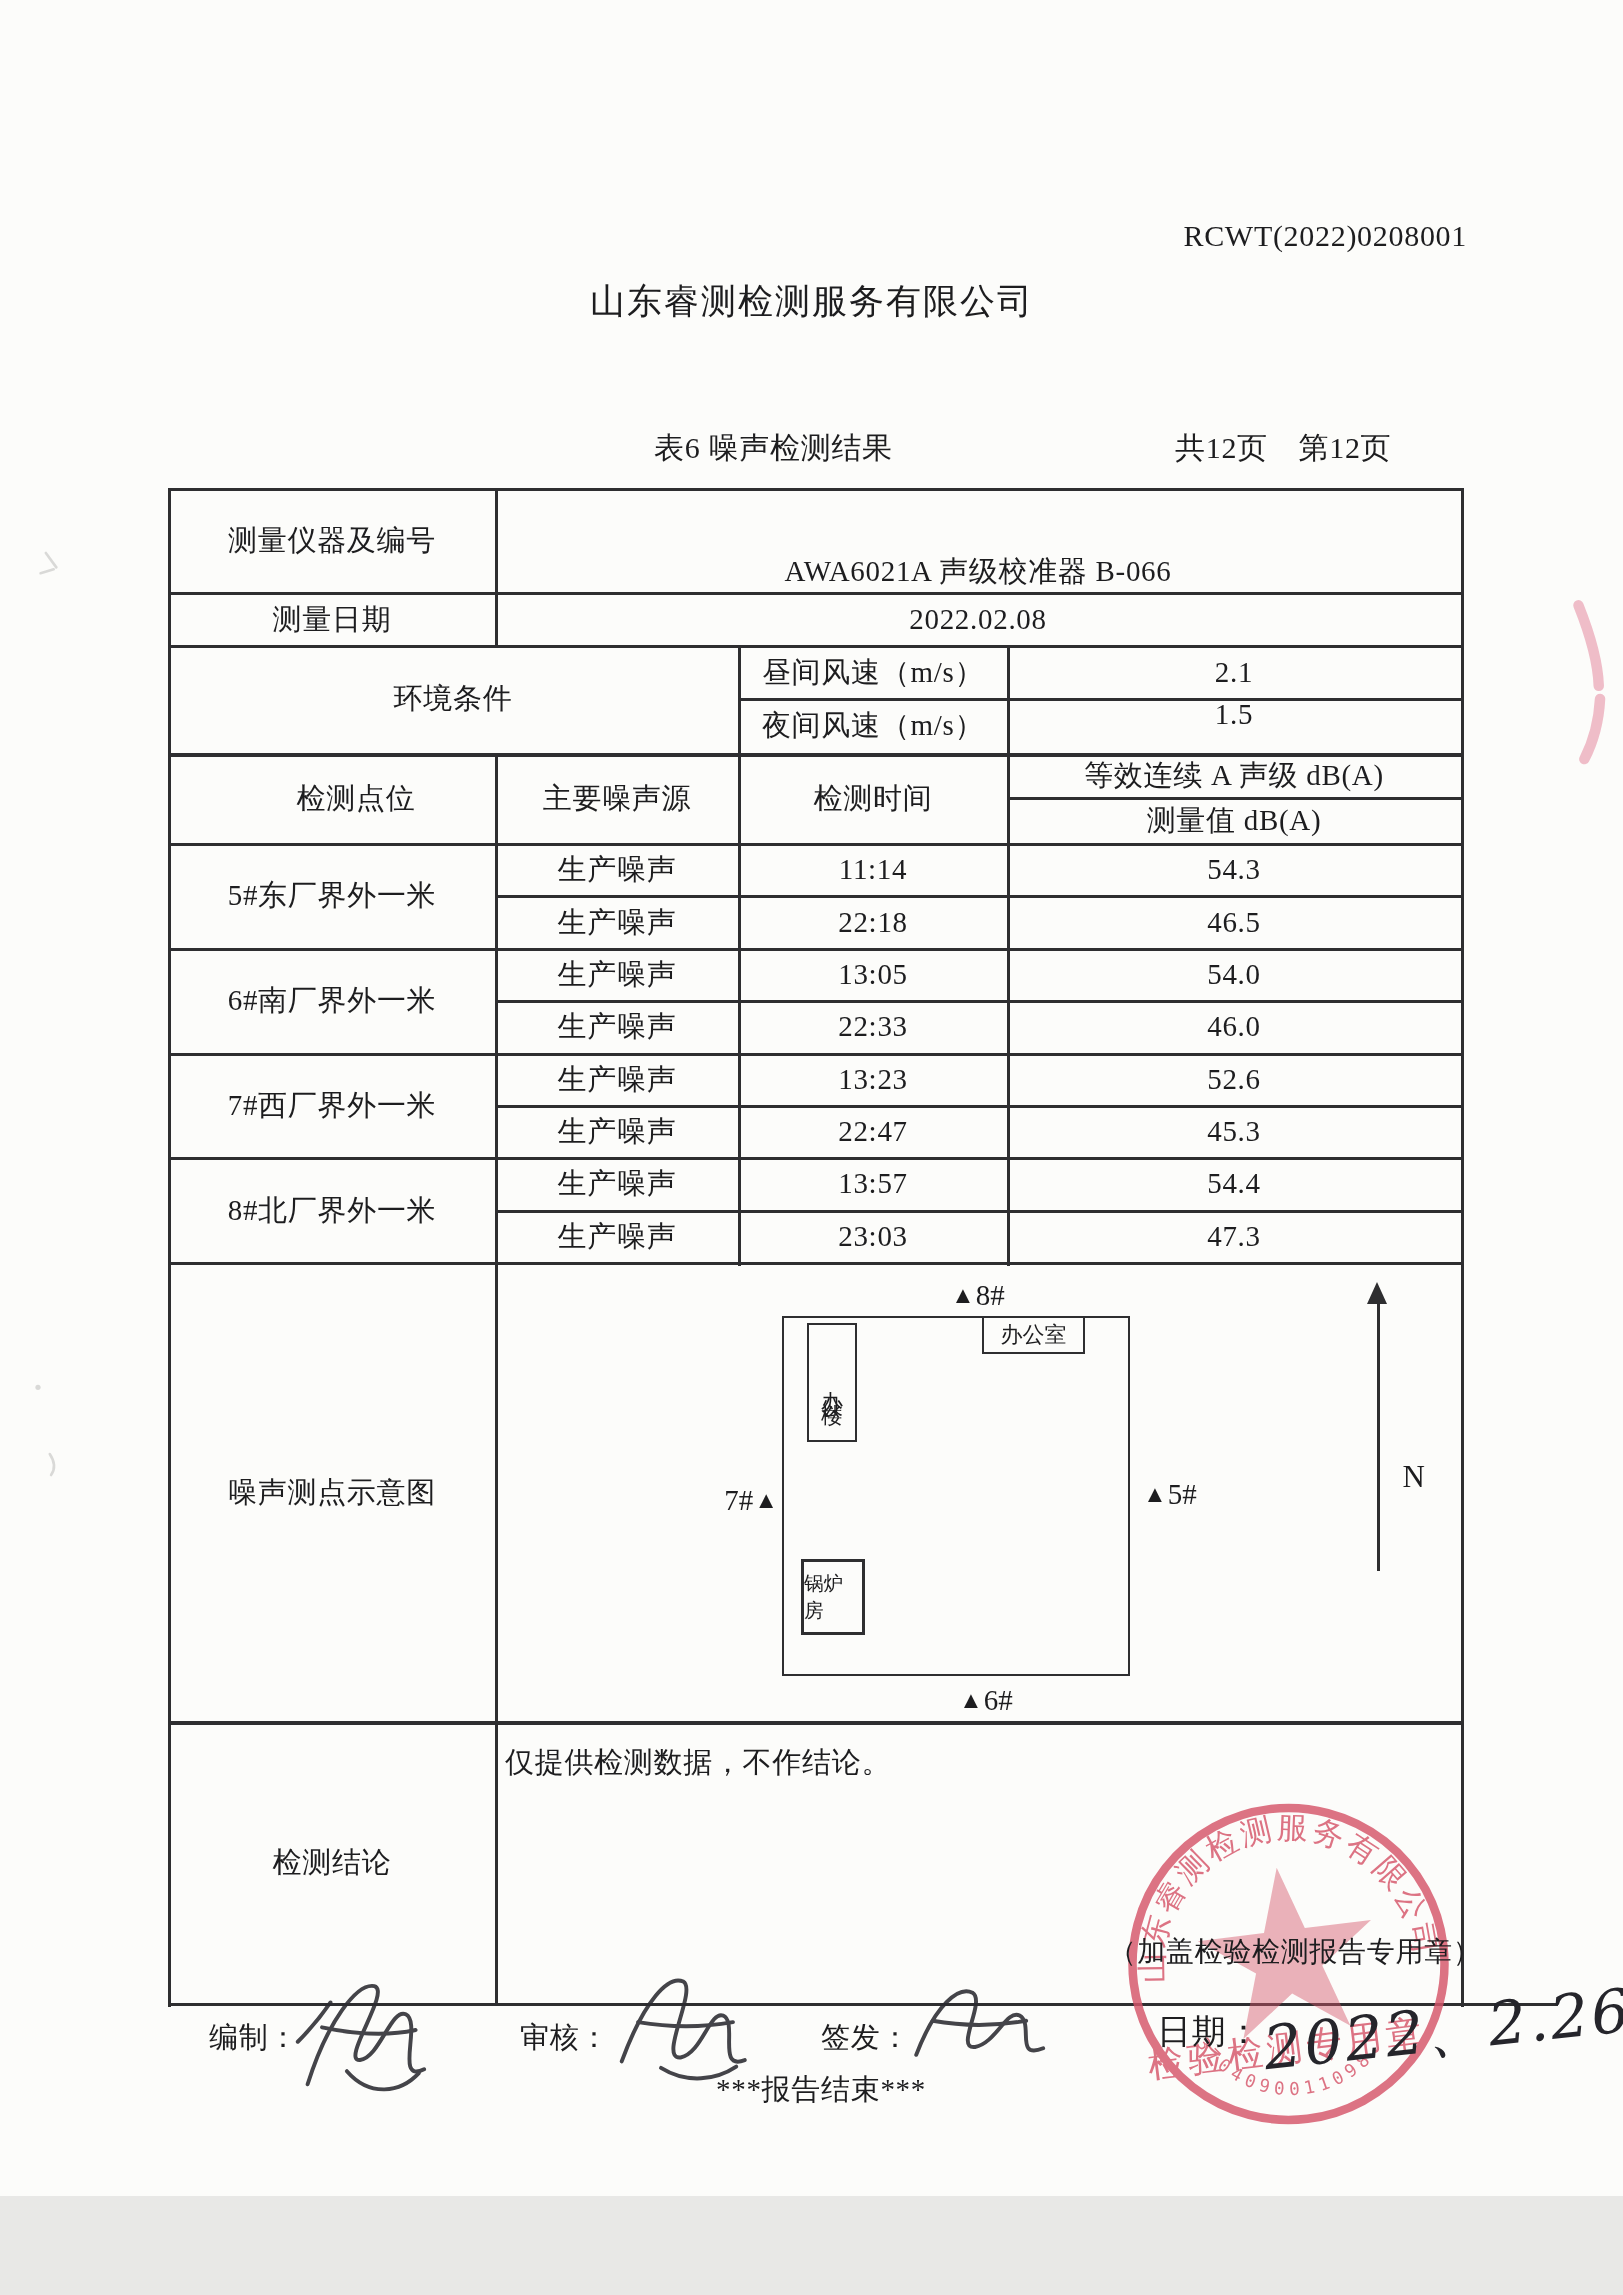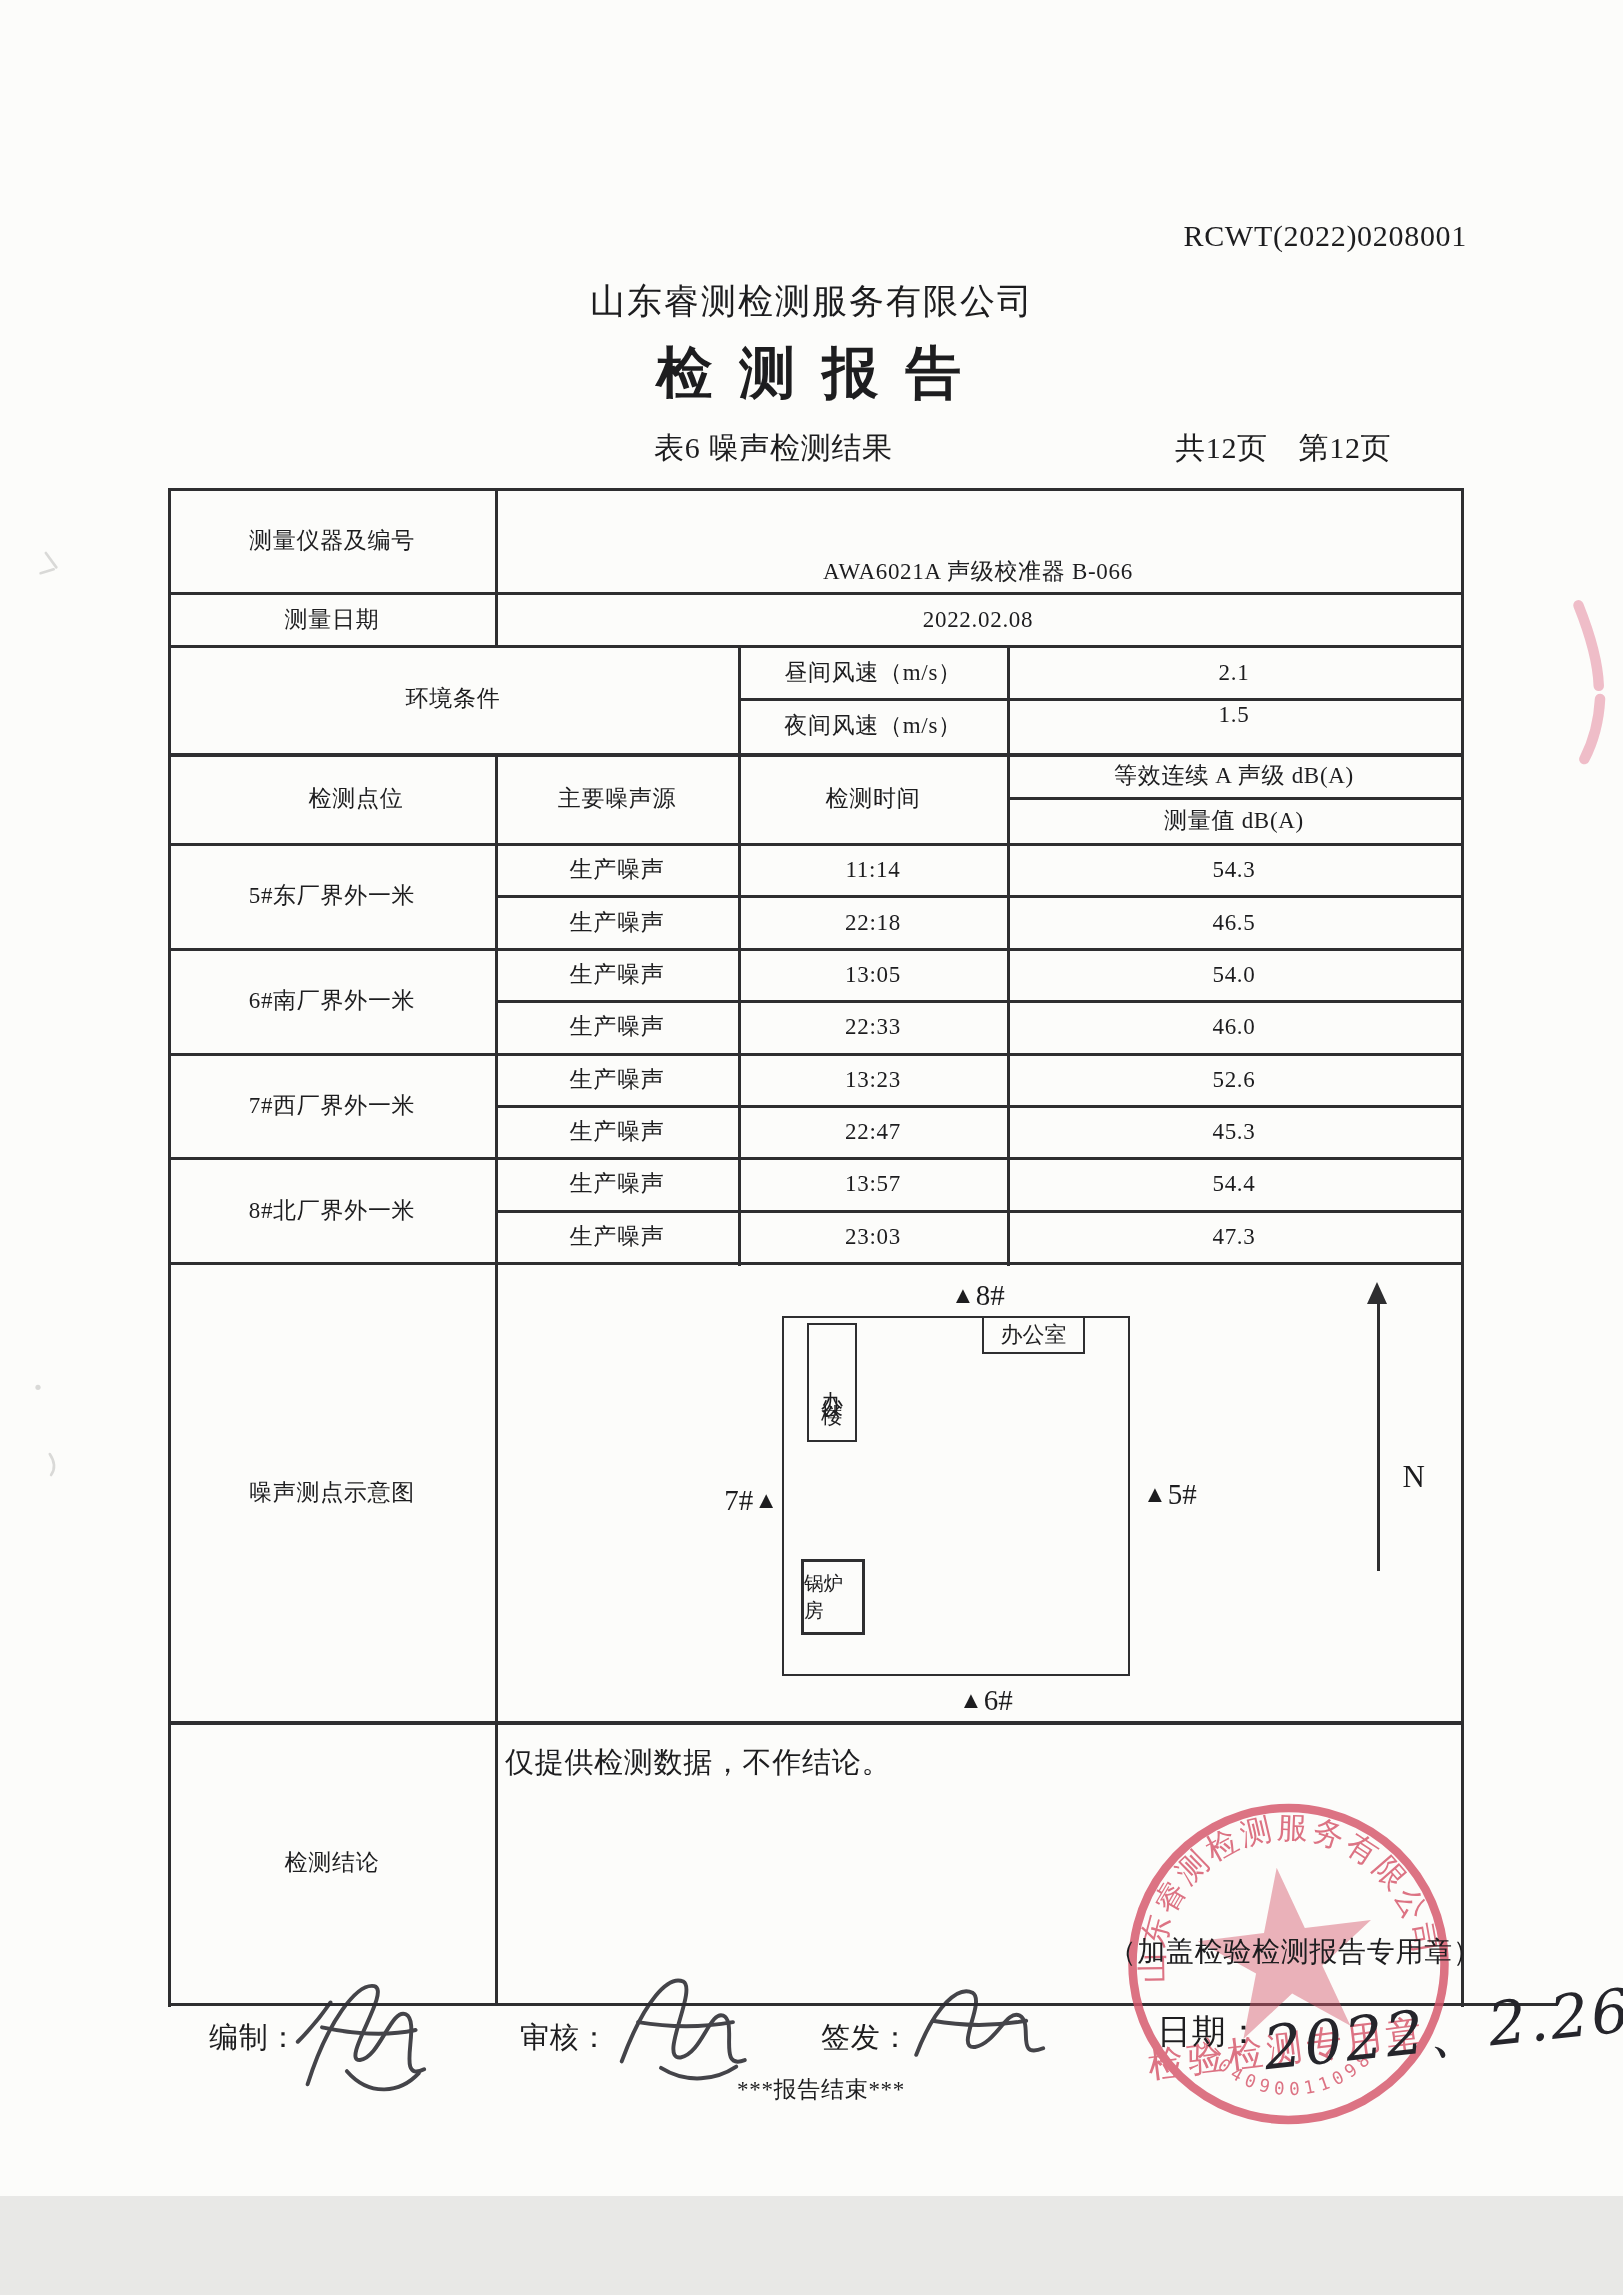--- a/index.html
+++ b/index.html
@@ -4,21 +4,21 @@
 <style>
   html,body{margin:0;padding:0;background:#e8e8e6;}
   .page{
     position:relative; width:1623px; height:2196px;
     background:#fcfcfa;
     font-family:"Liberation Serif","DejaVu Serif",serif;
     color:#1d1d1f; overflow:hidden;
   }
   
   .t{position:absolute; transform:translate(-50%,-50%); white-space:nowrap;
-     font-size:23px; letter-spacing:0.7px; line-height:1;}
+     font-size:29px; letter-spacing:0.7px; line-height:1;}
   
   .tl{position:absolute; transform:translate(0,-50%); white-space:nowrap;
      font-size:29px; letter-spacing:0.7px; line-height:1;}
   
   .tr{position:absolute; transform:translate(-100%,-50%); white-space:nowrap;
      font-size:29px; letter-spacing:0.7px; line-height:1;}
   .hl{position:absolute; background:#2e2e30; height:2.6px;}
   .vl{position:absolute; background:#2e2e30; width:2.6px;}
   .box{position:absolute; border:2.6px solid #2e2e30; box-sizing:border-box;
        display:flex; align-items:center; justify-content:center;}
@@ -42,21 +42,20 @@
   .stamp-svg{position:absolute; z-index:3;}
   .txtnode{z-index:4;}
 </style>
 </head>
 <body>
 
 <div class="page">
 
   <div class="tr repno txtnode" style="left:1467px; top:236px;">RCWT(2022)0208001</div>
   <div class="t company txtnode" style="left:812px; top:301px;">山东睿测检测服务有限公司</div>
-  <div class="t title txtnode" style="left:812px; top:373px;">检 测 报 告</div>
   <div class="tl caption txtnode" style="left:654px; top:448px;">表6 噪声检测结果</div>
   <div class="tl caption txtnode" style="left:1175px; top:448px;">共12页　第12页</div>
 
   <div class="hl" style="left:168px; top:488px;  width:1295px; height:3.3px;"></div>
   <div class="hl" style="left:168px; top:592px;  width:1295px;"></div>
   <div class="hl" style="left:168px; top:645px;  width:1295px; height:3.3px;"></div>
   <div class="hl" style="left:738px; top:698px; width:725px;"></div>
   <div class="hl" style="left:168px; top:753px; width:1295px; height:3.9px;"></div>
   <div class="hl" style="left:1007px; top:797px; width:457px;"></div>
   <div class="hl" style="left:168px; top:843px; width:1295px; height:3.3px;"></div>

